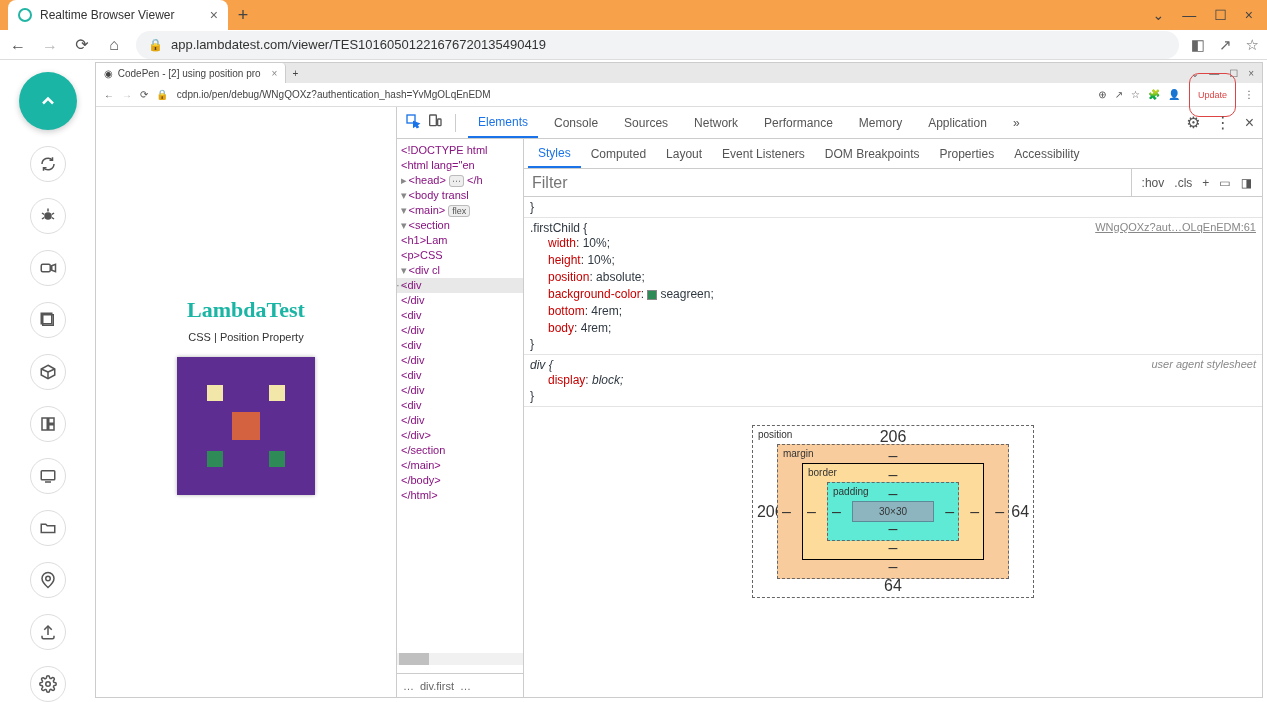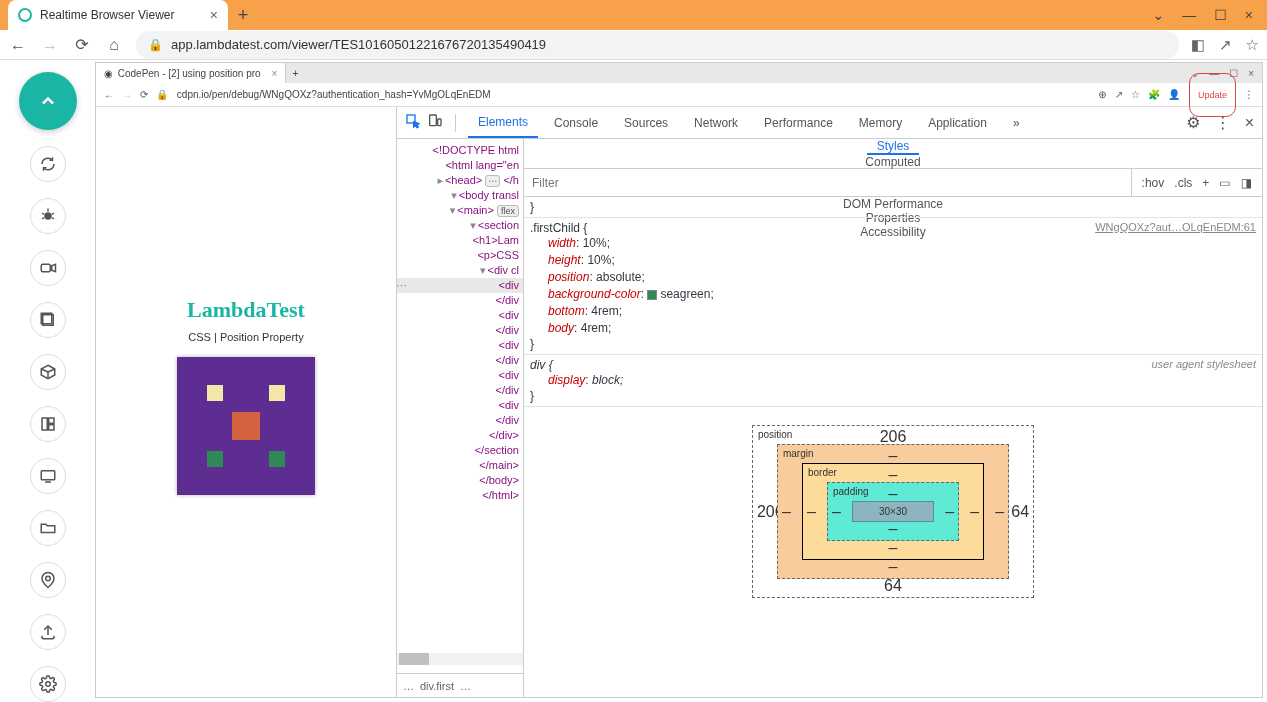--- a/index.html
+++ b/index.html
@@ -62,52 +62,52 @@
 .dt-top .picker, .dt-top .device { color: #1a73e8; }
 .dt-top .sep { width: 1px; height: 18px; background: #ccc; margin: 0 6px; }
 .dt-tab { padding: 0 10px; height: 100%; display: flex; align-items: center; color: #555; cursor: pointer; }
 .dt-tab.active { color: #1a73e8; border-bottom: 2px solid #1a73e8; }
 .dt-top-right { margin-left: auto; display: flex; gap: 14px; color: #555; align-items: center; }
 .dt-top-right span { font-size: 16px; }
 
 .dt-body { flex: 1; display: flex; overflow: hidden; }
 
 
-.elements-pane { width: 127px; border-right: 1px solid #ccc; overflow: hidden; font-family: Consolas, monospace; font-size: 11px; color: #303942; padding: 4px 0; position: relative; text-align: right; }
+.elements-pane { width: 127px; border-right: 1px solid #ccc; overflow: hidden; font-family: Consolas, monospace; font-size: 11px; color: #303942; padding: 4px 0; position: relative; }
 .elements-pane .line { white-space: nowrap; padding: 0 4px; height: 15px; line-height: 15px; }
 .elements-pane .line.sel { background: #dde6f5; }
 .elements-pane .line.hov { background: #e8e8e8; position: relative; }
 .elements-pane .line.hov::before { content: "⋯"; position: absolute; left: -1px; top: 0; color: #888; }
 .tag { color: #881280; }
 .flex-badge { background: #eee; border: 1px solid #bbb; border-radius: 3px; font-size: 9px; padding: 0 3px; color: #555; }
 .dots-badge { background: #eee; border: 1px solid #bbb; border-radius: 3px; font-size: 9px; padding: 0 2px; color: #555; }
 .i1 { padding-left: 14px; } .i2 { padding-left: 28px; } .i3 { padding-left: 42px; }
 .i4 { padding-left: 56px; } .i5 { padding-left: 70px; }
 .arrow { color: #888; margin-right: 2px; }
 
 .elements-pane .hscroll { position: absolute; bottom: 32px; left: 0; right: 0; height: 12px; background: #f1f1f1; }
 .elements-pane .hscroll .thumb { background: #c0c0c0; height: 100%; width: 30px; margin-left: 2px; }
 .elements-pane .crumbs { position: absolute; bottom: 0; left: 0; right: 0; height: 24px; border-top: 1px solid #ccc; display: flex; align-items: center; padding: 0 6px; font-size: 11px; color: #666; gap: 6px; }
 
 
 .styles-pane { flex: 1; display: flex; flex-direction: column; overflow: hidden; position: relative; }
-.styles-tabs { height: 30px; border-bottom: 1px solid #ccc; display: flex; align-items: center; padding: 0 4px; flex-direction: column; }
+.styles-tabs { height: 30px; border-bottom: 1px solid #ccc; display: flex; align-items: center; padding: 0 4px; }
 .styles-tab { padding: 0 10px; height: 100%; display: flex; align-items: center; color: #555; font-size: 12px; }
 .styles-tab.active { color: #1a73e8; border-bottom: 2px solid #1a73e8; }
 .styles-toolbar { height: 28px; border-bottom: 1px solid #ccc; display: flex; align-items: center; }
-.styles-toolbar input { flex: 1; border: none; outline: none; padding: 0 8px; font-size: 12px; height: 100%; }
+.styles-toolbar input { flex: 1; border: none; outline: none; padding: 0 8px; font-size: 16px; height: 100%; }
 .styles-toolbar .tb-btns { display: flex; align-items: center; gap: 10px; padding: 0 10px; color: #555; font-size: 12px; border-left: 1px solid #ccc; height: 100%; }
 .styles-toolbar .tb-btns span { cursor: pointer; }
 
 .rules { font-family: Consolas, monospace; font-size: 12px; color: #303942; overflow: auto; }
 .rule-block { border-bottom: 1px solid #e4e4e4; padding: 3px 6px; position: relative; }
 .rule-block .src { position: absolute; right: 6px; top: 3px; color: #888; font-size: 11px; text-decoration: underline; }
 .rule-block .src.ua { font-style: italic; text-decoration: none; }
 .prop-line { padding-left: 18px; line-height: 17px; }
-.prop { color: #c80000; font-style: italic; }
+.prop { color: #c80000; }
 .val { color: #303942; }
 .selector { color: #303942; }
 .selector.i { font-style: italic; }
 .colorswatch { display: inline-block; width: 10px; height: 10px; border: 1px solid #888; vertical-align: middle; margin-right: 3px; }
 
 
 .boxmodel-wrap { display: flex; justify-content: center; padding: 18px 0 8px; }
 .boxmodel { font-family: Consolas, monospace; font-size: 10px; color: #333; }
 .bm { border: 1px dashed #666; padding: 18px 24px; position: relative; text-align: center; }
 .bm .lbl { position: absolute; top: 3px; left: 5px; font-size: 10px; }
@@ -348,21 +348,21 @@
                 <span>…</span>
               </div>
             </div>
 
             <div class="styles-pane">
               <div class="styles-tabs">
                 <div class="styles-tab active">Styles</div>
                 <div class="styles-tab">Computed</div>
                 <div class="styles-tab">Layout</div>
                 <div class="styles-tab">Event Listeners</div>
-                <div class="styles-tab">DOM Performance</div>
+                <div class="styles-tab">DOM Breakpoints</div>
                 <div class="styles-tab">Properties</div>
                 <div class="styles-tab">Accessibility</div>
               </div>
               <div class="styles-toolbar">
                 <input placeholder="Filter" style="">
                 <div class="tb-btns">
                   <span>:hov</span>
                   <span>.cls</span>
                   <span>+</span>
                   <span>▭</span>
@@ -381,21 +381,21 @@
                   <div class="prop-line"><span class="prop">height</span>: <span class="val">10%;</span></div>
                   <div class="prop-line"><span class="prop">position</span>: <span class="val">absolute;</span></div>
                   <div class="prop-line"><span class="prop">background-color</span>: <span class="colorswatch" style="background:#2e8b57"></span><span class="val">seagreen;</span></div>
                   <div class="prop-line"><span class="prop">bottom</span>: <span class="val">4rem;</span></div>
                   <div class="prop-line"><span class="prop">body</span>: <span class="val">4rem;</span></div>
                   <div>}</div>
                 </div>
                 <div class="rule-block">
                   <span class="src ua">user agent stylesheet</span>
                   <div class="selector i">div {</div>
-                  <div class="prop-line"><span class="prop" style="font-style:italic">display</span>: <span class="val" style="font-style:italic">block;</span></div>
+                  <div class="prop-line"><span class="prop" style="">display</span>: <span class="val" style="font-style:italic">block;</span></div>
                   <div>}</div>
                 </div>
 
                 <div class="boxmodel-wrap">
                   <div class="boxmodel">
                     <div class="bm bm-pos">
                       <span class="lbl">position</span>
                       <span class="side top">206</span>
                       <span class="side right">64</span>
                       <span class="side bottom">64</span>

